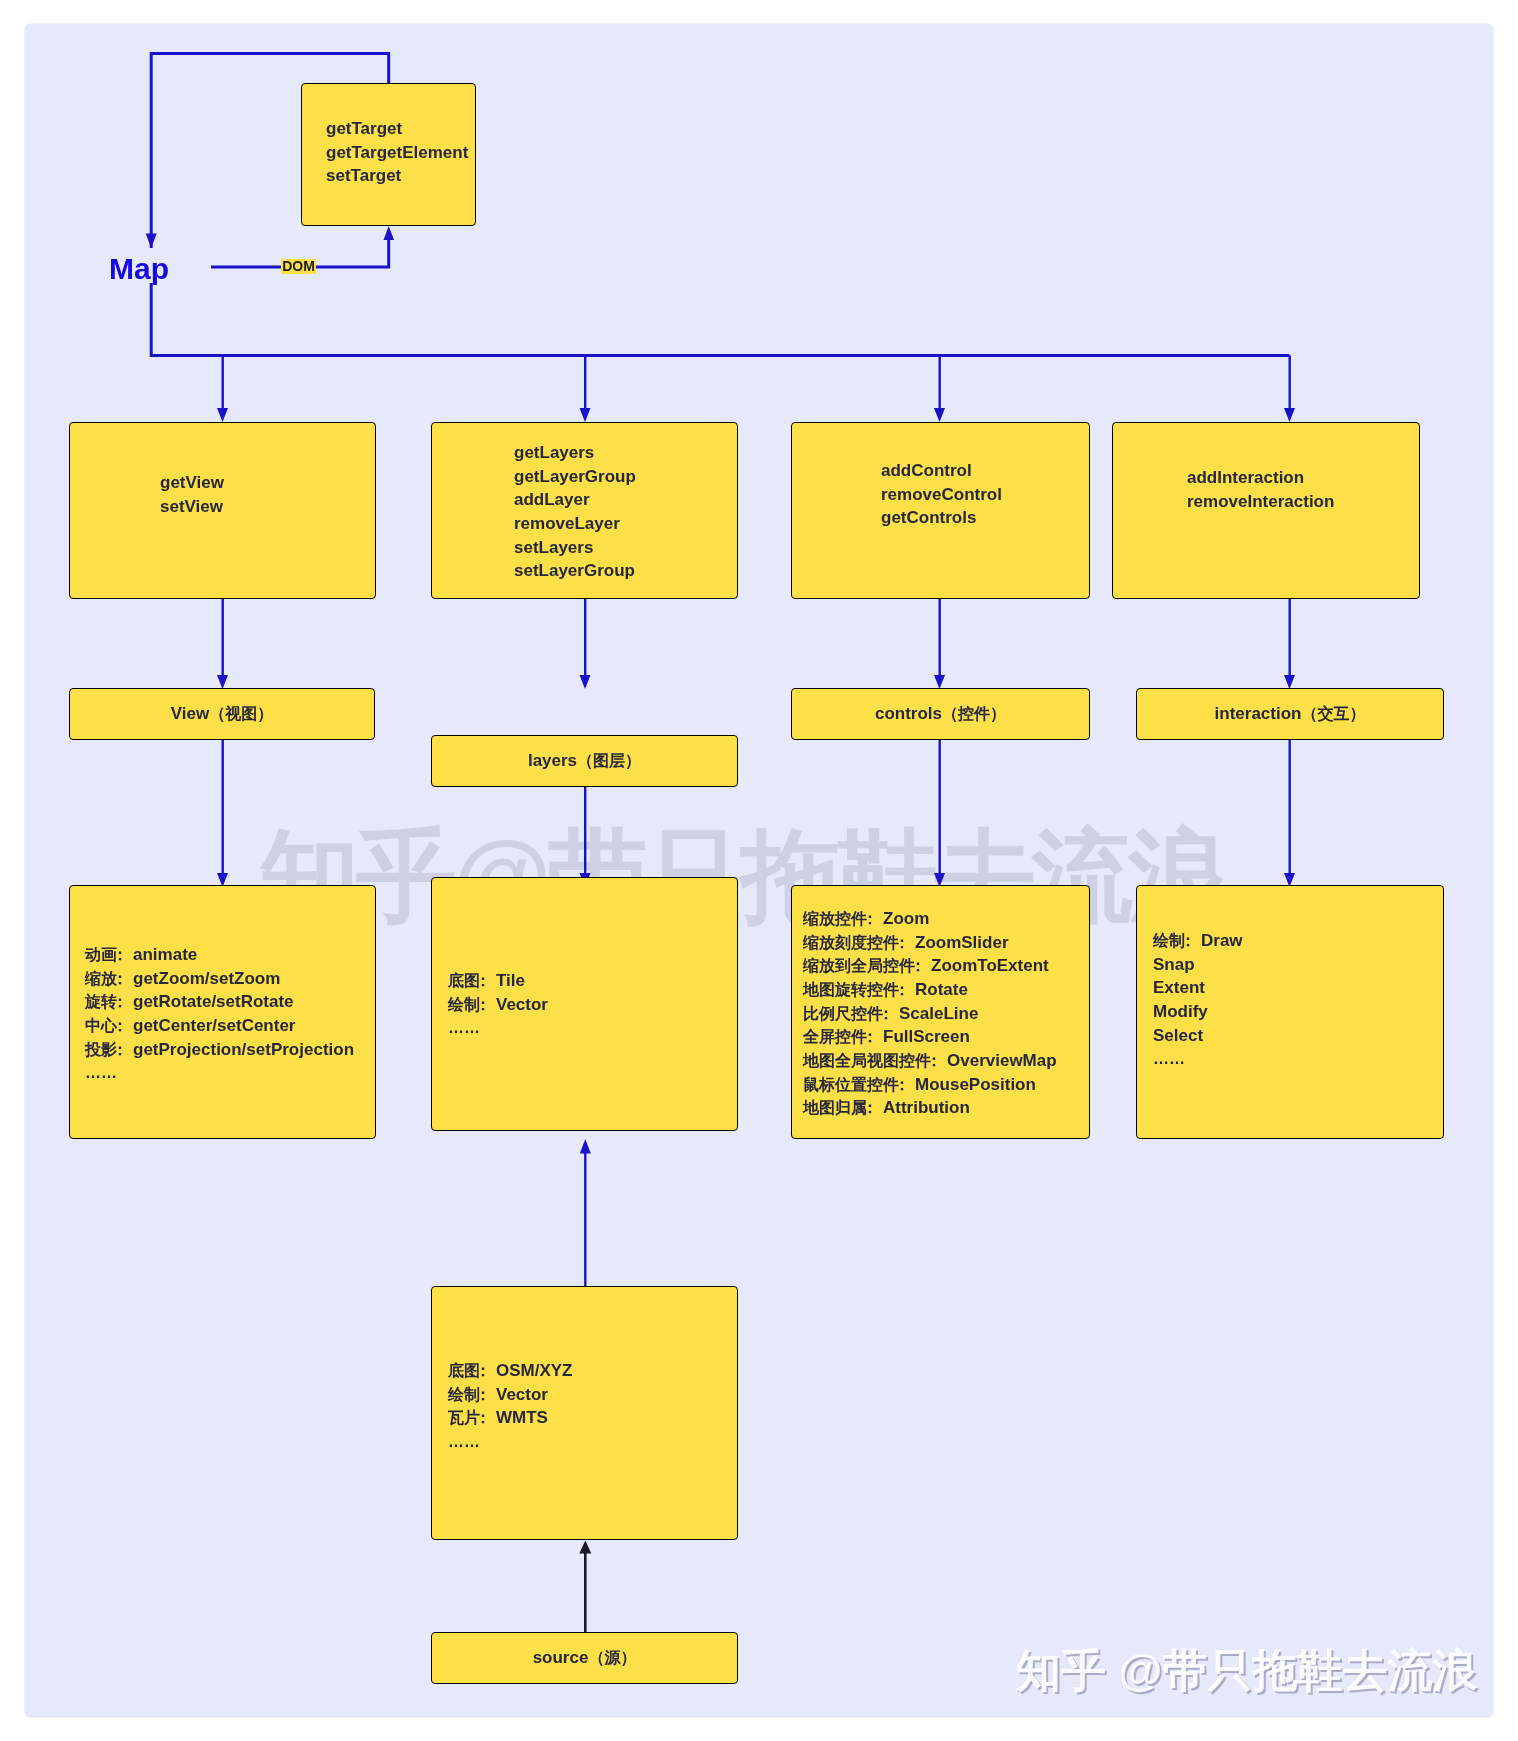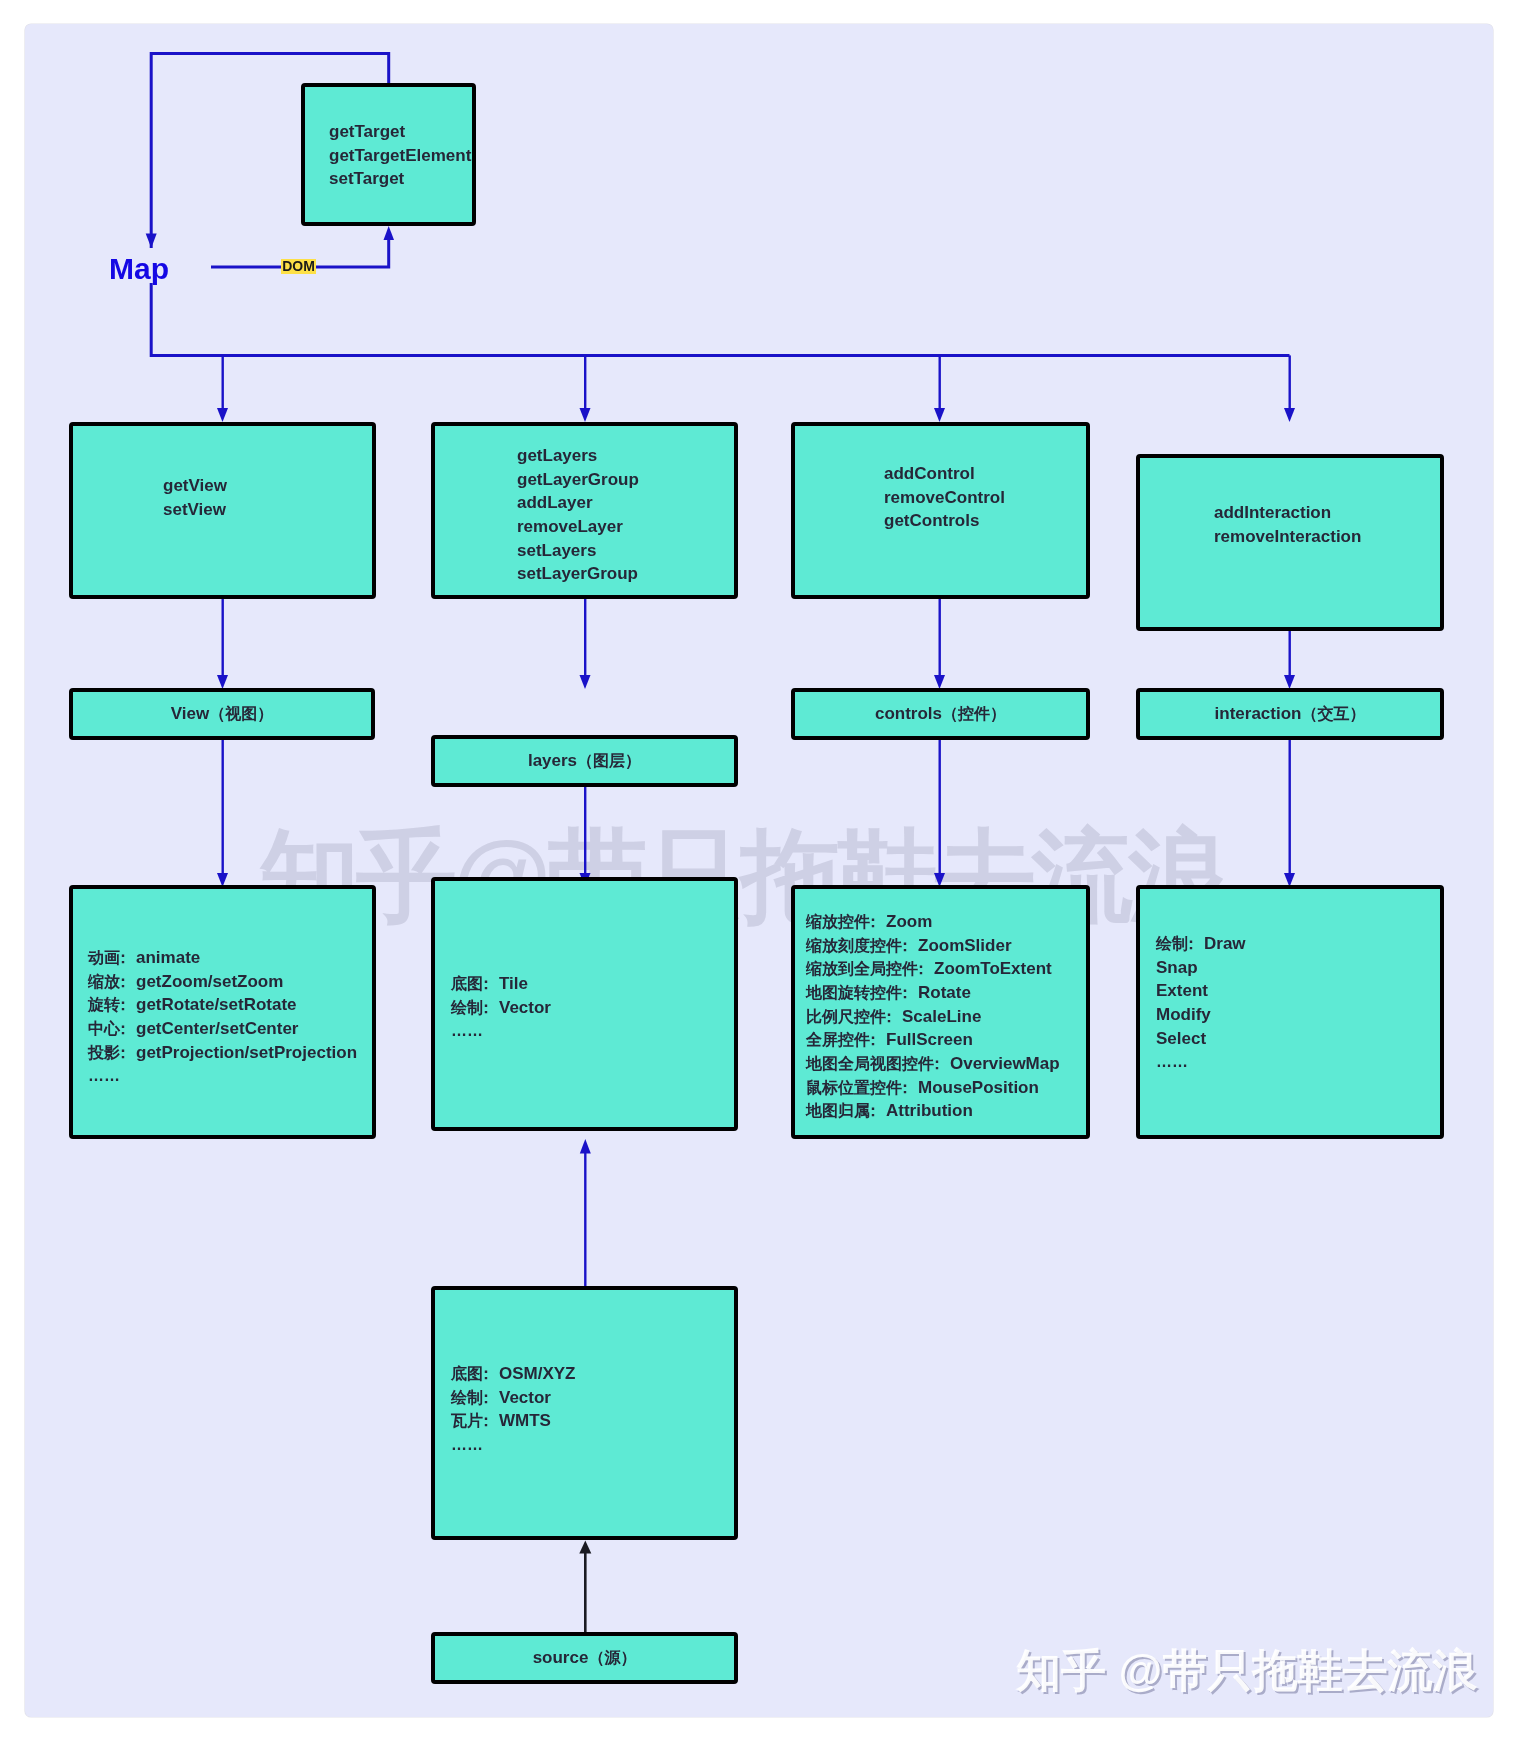--- a/index.html
+++ b/index.html
@@ -2,21 +2,21 @@
 <html><head>
 <meta charset="utf-8">
 <style>
   html,body{margin:0;padding:0;background:#ffffff;}
   body{width:1518px;height:1741px;position:relative;overflow:hidden;
        font-family:"Liberation Sans",sans-serif;-webkit-font-smoothing:antialiased;}
   #stage{position:absolute;left:0;top:0;width:1518px;height:1741px;
          transform:translateZ(0);}
   #canvas{position:absolute;left:25px;top:24px;width:1468px;height:1693px;
           background:#e6e8fb;border-radius:6px;box-shadow:0 0 0 0.6px rgba(200,200,215,0.55);}
-  .node{position:absolute;background:#5eead4;border:4px solid #000000;
+  .node{position:absolute;background:#fde047;border:1px solid #000000;
         border-radius:4px;box-sizing:border-box;color:#262738;font-weight:bold;}
   .node .lines{position:absolute;white-space:pre;line-height:23.65px;font-size:17px;}
   .cjk{font-size:16px;line-height:inherit;vertical-align:baseline;}
   .fwcolon{display:inline-block;width:16px;height:0;text-align:left;overflow:visible;
            font-size:16px;text-indent:-5px;line-height:0;vertical-align:baseline;}
   .node.ctr{display:flex;align-items:center;justify-content:center;}
   .node.ctr .lines{position:static;white-space:pre;line-height:1.2;}
   #watermark-center{position:absolute;left:259px;top:826px;
       font-size:101px;font-weight:bold;color:rgba(125,125,150,0.22);
       letter-spacing:-4.1px;white-space:nowrap;line-height:101px;}
@@ -110,21 +110,21 @@
 addLayer
 removeLayer
 setLayers
 setLayerGroup</div>
   </div>
   <div class="node" style="left:791px;top:422px;width:299px;height:177px;">
     <div class="lines" style="left:89px;top:36px;">addControl
 removeControl
 getControls</div>
   </div>
-  <div class="node" style="left:1136px;top:422px;width:308px;height:177px;margin-top:32px;">
+  <div class="node" style="left:1112px;top:422px;width:308px;height:177px;">
     <div class="lines" style="left:74px;top:43px;">addInteraction
 removeInteraction</div>
   </div>
 
   <div class="node ctr" style="left:69px;top:688px;width:306px;height:52px;font-size:17px;">
     <div class="lines">View<span class="cjk">（视图）</span></div>
   </div>
   <div class="node ctr" style="left:431px;top:688px;width:307px;height:52px;font-size:17px;margin-top:47px;">
     <div class="lines">layers<span class="cjk">（图层）</span></div>
   </div>

